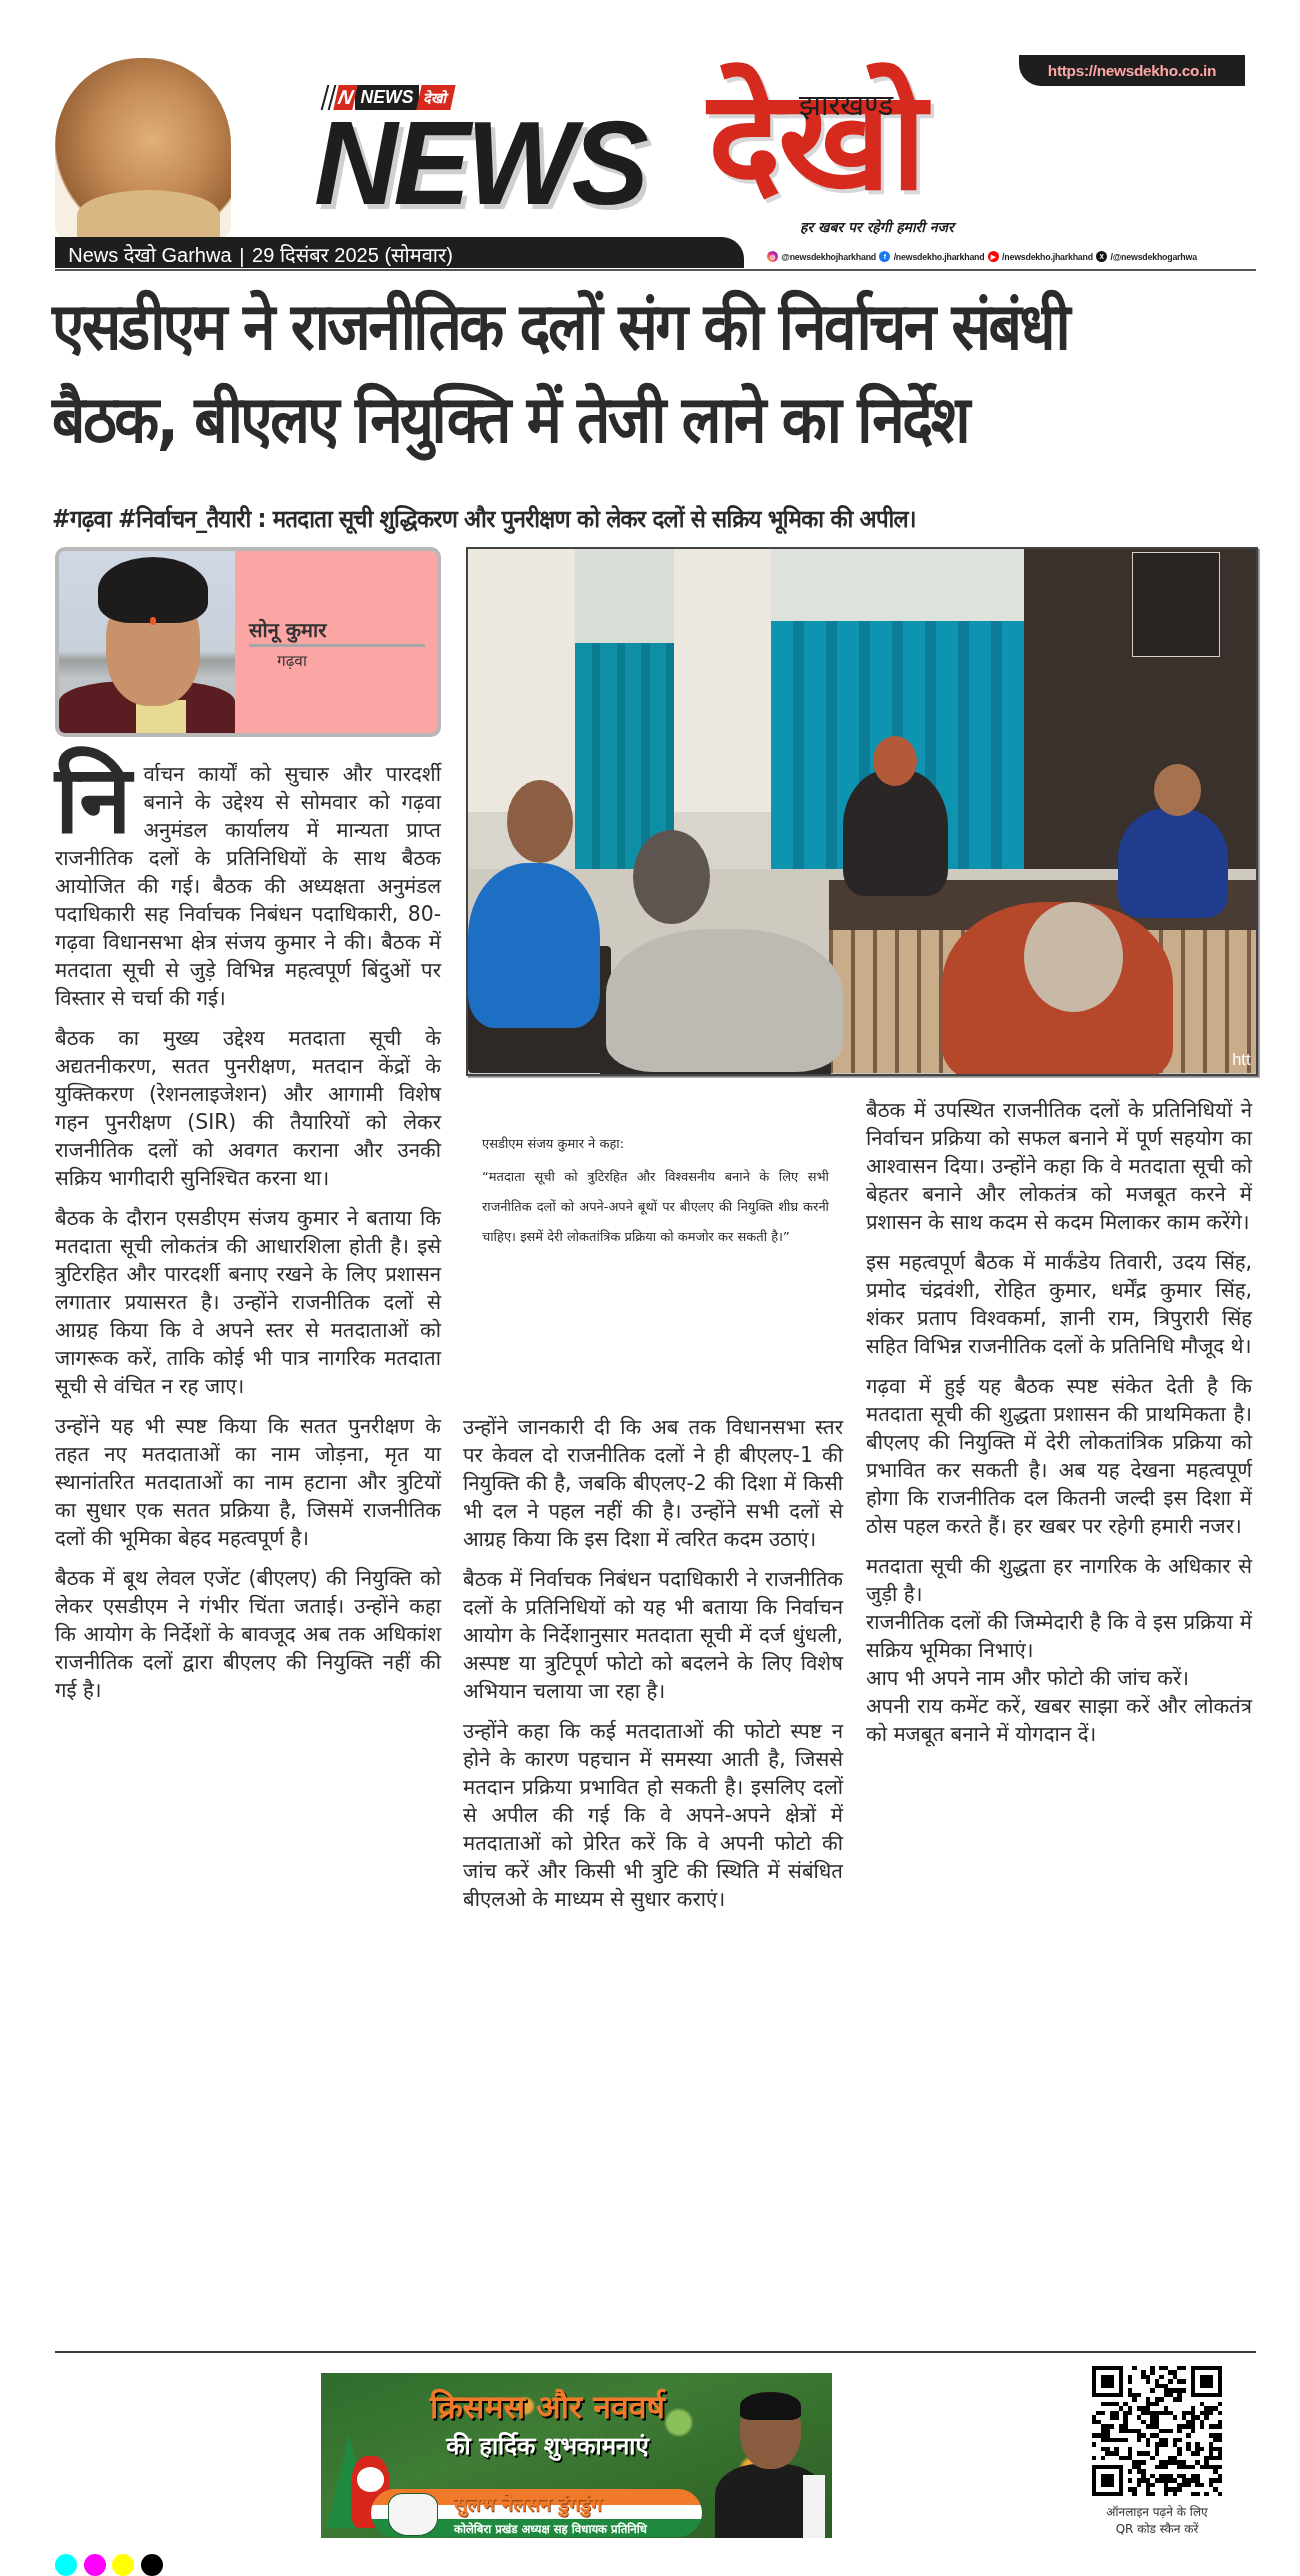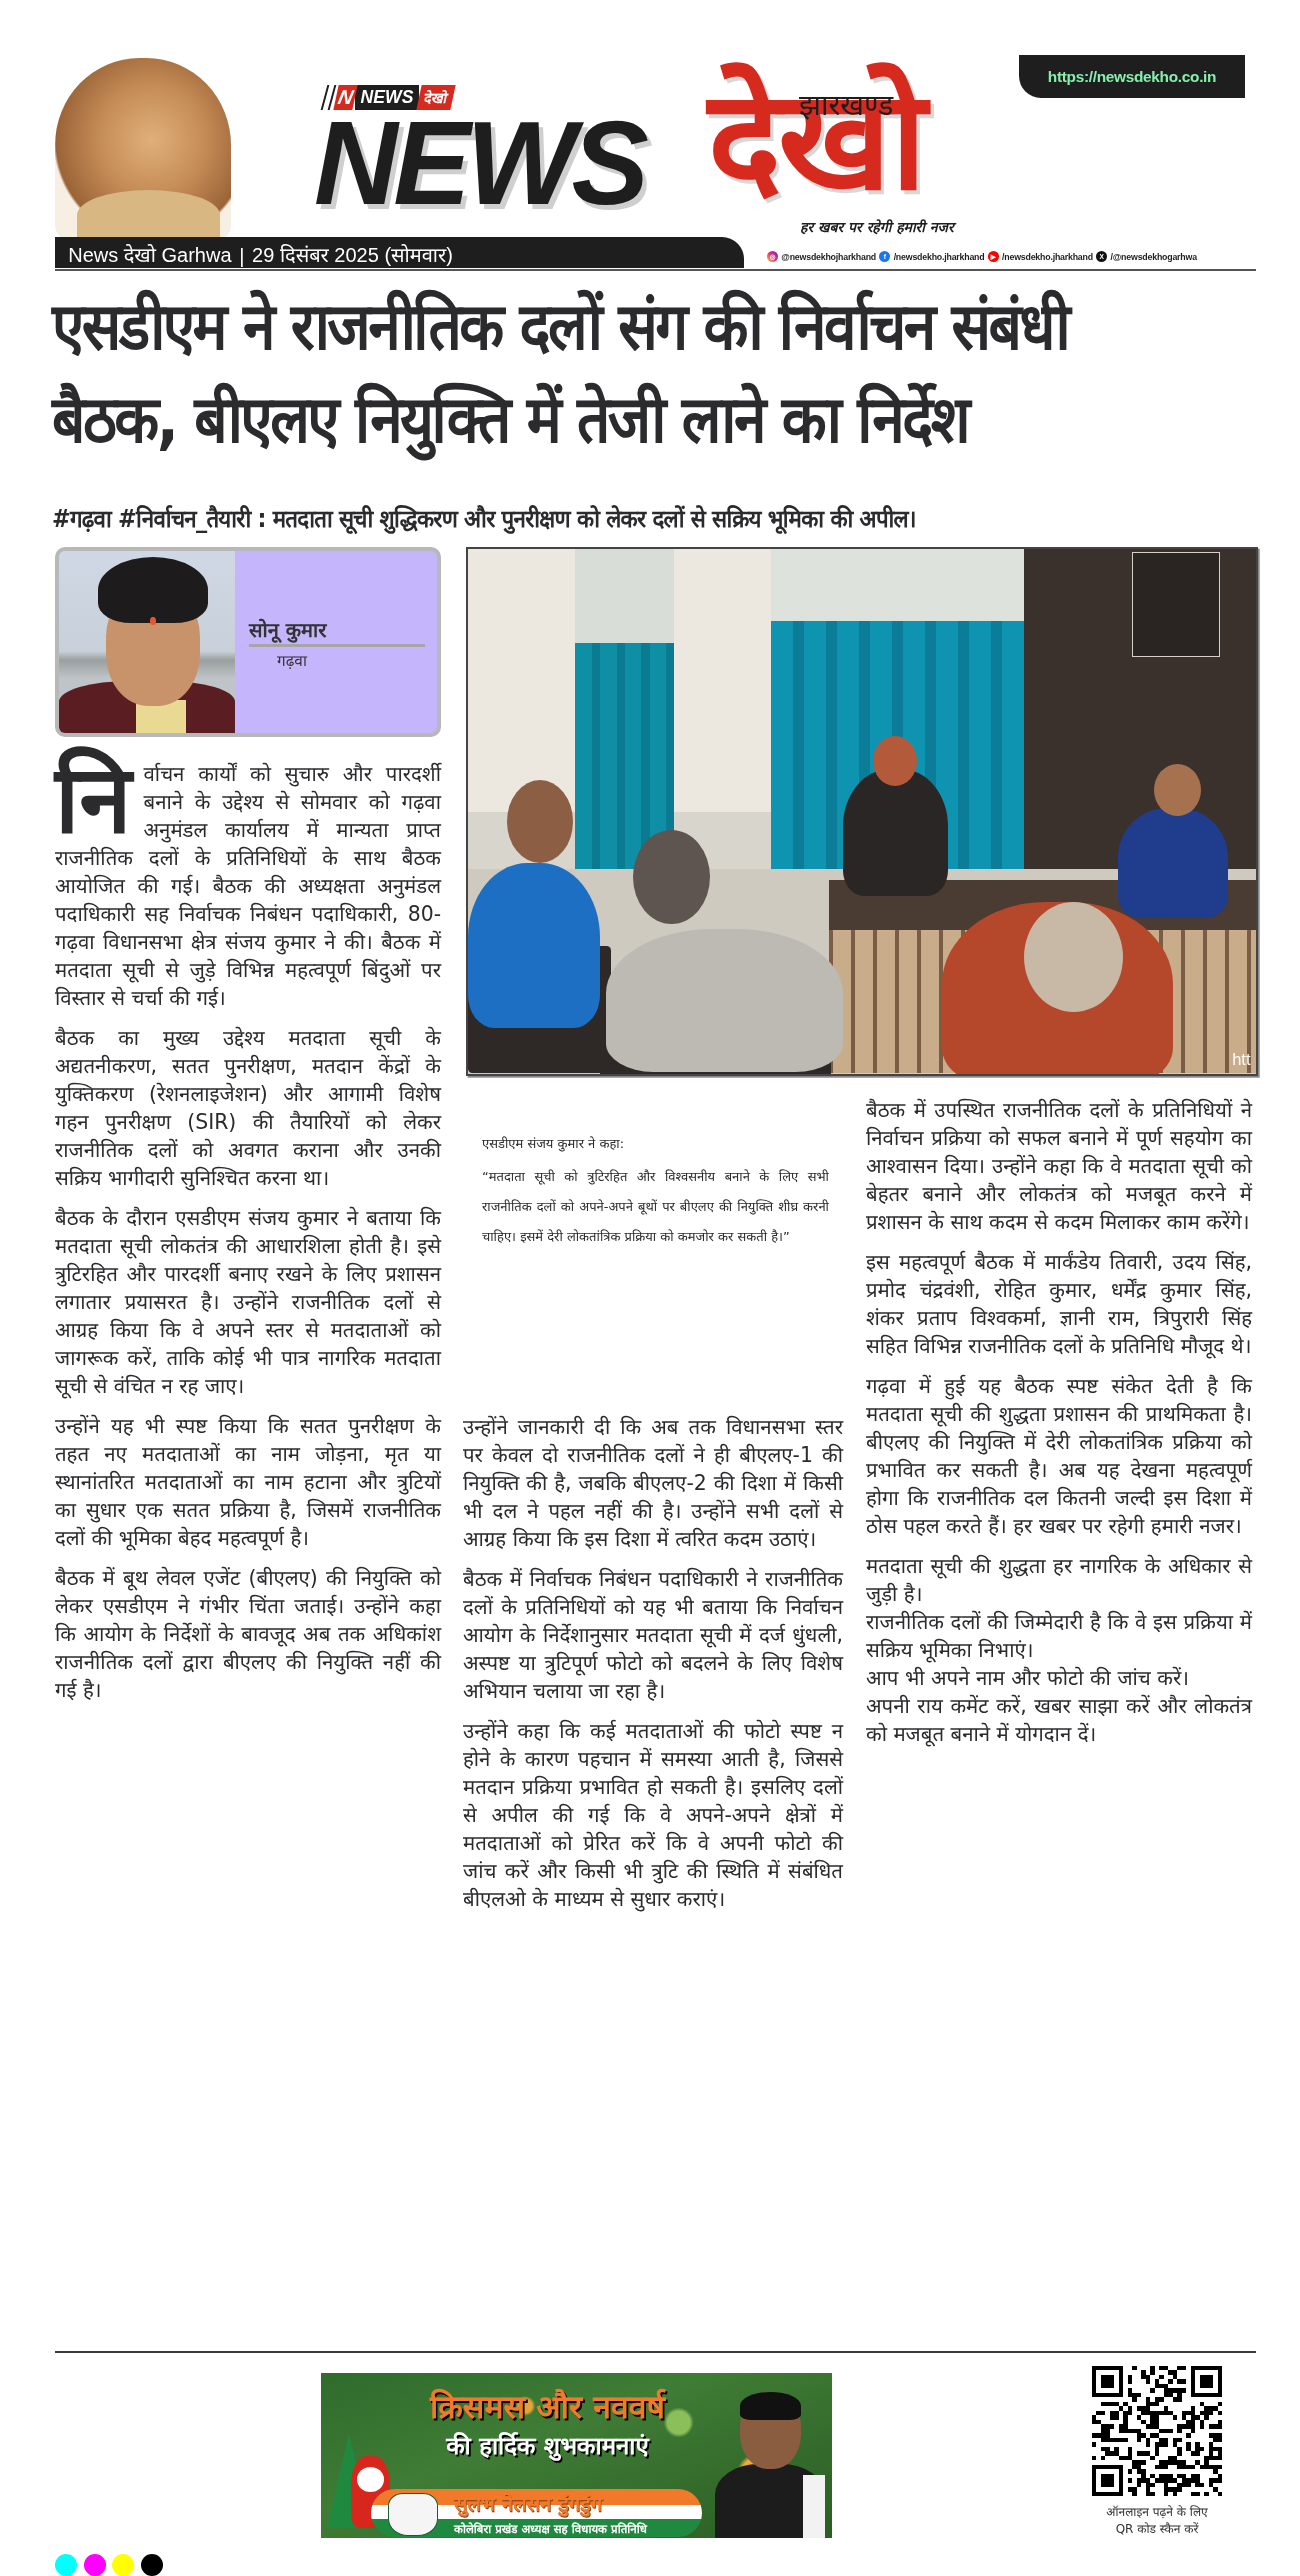--- a/index.html
+++ b/index.html
@@ -5,22 +5,22 @@
   * { box-sizing: border-box; margin: 0; padding: 0; }
   html, body { width: 1300px; height: 2576px; background: #ffffff; overflow: hidden; }
   body { position: relative; font-family: "DejaVu Sans", sans-serif; color: #2b2b2e; }
 
   
   .header { position: absolute; left: 0; top: 0; width: 1300px; height: 270px; }
   .portrait { position: absolute; left: 55px; top: 58px; width: 176px; height: 182px;
     background: radial-gradient(ellipse at 55% 45%, #e0b07a 0%, #c48a55 40%, #9a6437 70%, #f6efe2 72%);
     border-radius: 48% 48% 8% 8%; }
   .portrait .shirt { position:absolute; left:22px; right:11px; bottom:0; height:50px; background:#d9b783; border-radius: 50% 50% 0 0; }
-  .url-pill { position: absolute; left: 1019px; top: 55px; width: 226px; height: 43px; background: #1e1e1e;
-    border-radius: 0 0 0 22px; color: #86efac; font-family: "Liberation Sans", sans-serif; font-weight: bold;
+  .url-pill { position: absolute; left: 1019px; top: 55px; width: 226px; height: 31px; background: #1e1e1e;
+    border-radius: 0 0 0 22px; color: #fca5a5; font-family: "Liberation Sans", sans-serif; font-weight: bold;
     font-size: 15.4px; display:flex; align-items:center; justify-content:center; letter-spacing:-0.3px; }
   .mini-logo { position: absolute; left: 324px; top: 85px; height: 25px; display:flex; align-items:center; }
   .mini-logo .bars { width: 8.8px; height: 25px; border-left: 2.8px solid #1e1e1e; border-right: 2.8px solid #1e1e1e; transform: skewX(-15deg); margin-right: 3.3px; }
   .mini-logo .n { width: 19px; height: 25px; background:#d62a1f; color:#fff; font-family:"Liberation Sans",sans-serif; font-weight:bold; font-style:italic; font-size:20px; display:flex; align-items:center; justify-content:center; transform: skewX(-12deg); }
   .mini-logo .w { height: 25px; background:#1e1e1e; color:#fff; font-family:"Liberation Sans",sans-serif; font-weight:bold; font-style:italic; font-size:17.6px; padding: 0 5.5px; display:flex; align-items:center; }
   .mini-logo .d { height: 25px; background:#d62a1f; color:#fff; font-weight:bold; font-size:14.3px; padding: 0 5.5px; display:flex; align-items:center; transform: skewX(-12deg); }
   .big-news { position: absolute; left: 314px; top: 105px; font-family: "Liberation Sans", sans-serif; font-weight: bold; font-style: italic;
     font-size: 116px; line-height: 116px; color: #1e1e1e; letter-spacing: -4.4px; transform: scaleY(1.02);
     text-shadow: 4.4px 5.5px 0 #cfcfcf; }
   .big-dekho { position: absolute; left: 708px; top: 69px; font-weight: bold; font-size: 138px; line-height: 143px; color: #d62a1f;
@@ -33,21 +33,21 @@
   .socials { position: absolute; left: 767px; top: 251px; display:flex; align-items:center; gap: 3.3px; font-family:"Liberation Sans",sans-serif; font-weight:bold; font-size:8.8px; color:#1e1e1e; letter-spacing:-0.2px; }
   .soc-ico { width: 11px; height: 11px; border-radius: 50%; display:inline-flex; align-items:center; justify-content:center; color:#fff; font-size:6.6px; font-weight:bold; }
   .header-rule { position:absolute; left:55px; top:269px; width:1201px; height:1.7px; background:#555; }
 
   
   .headline { position: absolute; left: 52px; top: 280px; width: 1212px; font-weight: bold; font-size: 65px; line-height: 93px;
     color: #2b2b2e; letter-spacing: -2.8px; transform: scaleX(0.9); transform-origin: left top; white-space: nowrap; }
   .subhead { position: absolute; left: 52px; top: 501px; width: 1212px; font-weight: bold; font-size: 24px; color:#2b2b2e; white-space: nowrap; letter-spacing:-0.8px; transform: scaleX(0.93); transform-origin:left top; }
 
   
-  .author-box { position:absolute; left:55px; top:547px; width:386px; height:190px; background:#c4b5fd; border:4.4px solid #b8b8b8; border-radius: 10px; overflow:hidden; }
+  .author-box { position:absolute; left:55px; top:547px; width:386px; height:190px; background:#fca5a5; border:4.4px solid #b8b8b8; border-radius: 10px; overflow:hidden; }
   .author-photo { position:absolute; left:0; top:0; width:176px; height:100%;
     background: linear-gradient(180deg, #cfd8e4 0%, #c8d0da 55%, #9aa09e 60%, #bfc4c8 70%); }
   .author-photo .hair { position:absolute; left:39px; top:5.5px; width:110px; height:66px; background:#1d1b1c; border-radius: 50% 50% 30% 30%; }
   .author-photo .face { position:absolute; left:47px; top:39px; width:94px; height:116px; background:#c8926a; border-radius: 40% 40% 45% 45%; }
   .author-photo .tika { position:absolute; left:91px; top:66px; width:5.5px; height:7.7px; background:#e8572a; border-radius:50%; }
   .author-photo .jacket { position:absolute; left:0; bottom:0; width:176px; height:52px; background:#5a1d22; border-radius: 40% 40% 0 0; }
   .author-photo .tee { position:absolute; left:77px; bottom:0; width:50px; height:33px; background:#e8da92; }
   .author-name { position:absolute; left:190px; top:65px; font-weight:bold; font-size:20px; color:#333; }
   .author-rule { position:absolute; left:190px; top:93px; width:176px; height:2.8px; background:#a6a6a6; }
   .author-loc { position:absolute; left:190px; top:99px; font-size:15.4px; color:#333;margin-left:28px; }

